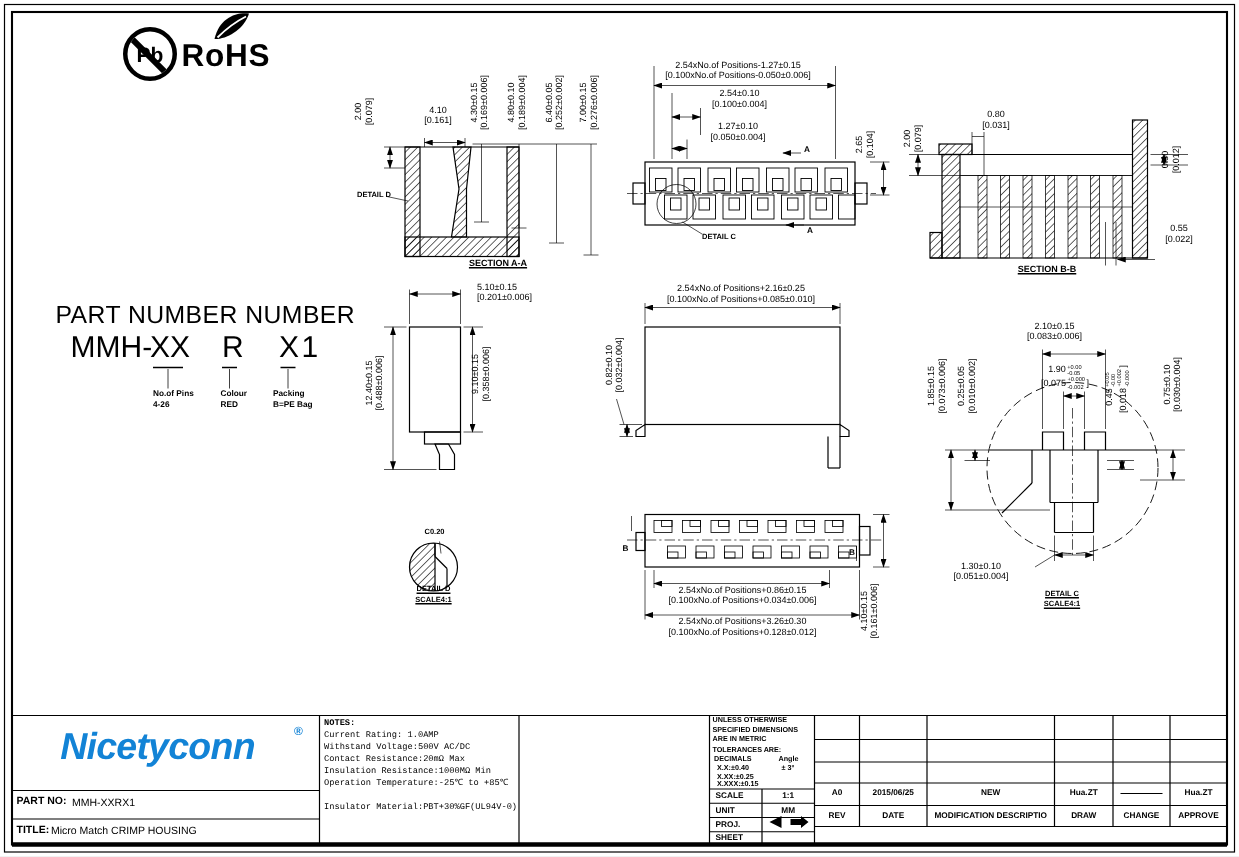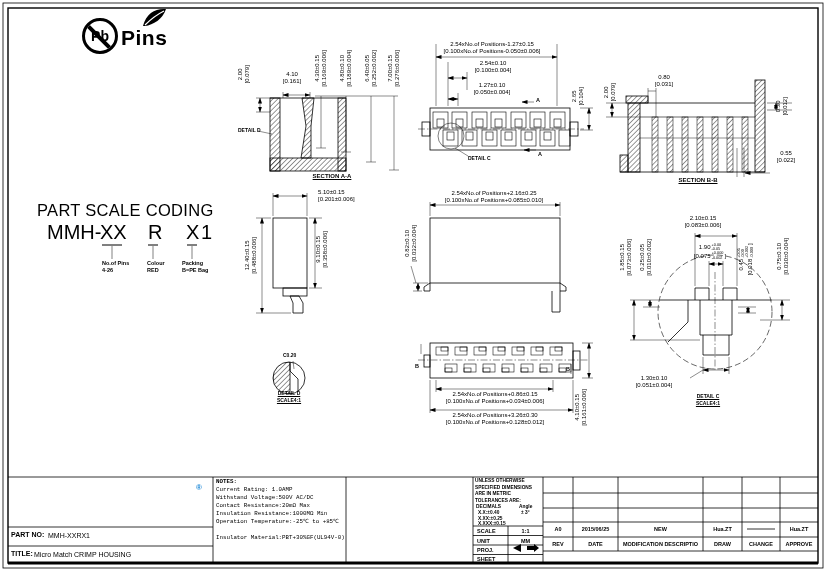--- a/index.html
+++ b/index.html
@@ -348,23 +348,23 @@
 </svg>
 
 <div class="pb-circle">
   <span class="pb">Pb</span>
   <div class="pb-slash"></div>
 </div>
 <svg class="t" style="left:140px;top:7px" width="28" height="21">
   <path d="M3,19 C6,6 16,1 26,2 C23,12 13,18 5,19 Z" fill="#000"></path>
   <path d="M5,18 C11,12 18,7 24,4" stroke="#fff" stroke-width="1.2" fill="none"></path>
 </svg>
-<span class="rohs">Pins</span>
-
-<span class="t" style="left:37px;top:201px;font-size:16.5px;letter-spacing:0.3px">PART SCALE CODING</span>
+<span class="rohs">RoHS</span>
+
+<span class="t" style="left:37px;top:201px;font-size:16.5px;letter-spacing:0.3px">PART NUMBER NUMBER</span>
 <span class="t" style="left:47px;top:221px;font-size:20px">MMH-</span>
 <span class="t" style="left:100px;top:221px;font-size:20px">XX</span>
 <span class="t" style="left:148px;top:221px;font-size:20px">R</span>
 <span class="t" style="left:186px;top:221px;font-size:20px">X</span>
 <span class="t" style="left:201px;top:221px;font-size:20px">1</span>
 <span class="t mk" style="left:102px;top:260px">No.of Pins</span>
 <span class="t mk" style="left:102px;top:267px">4-26</span>
 <span class="t mk" style="left:147px;top:260px">Colour</span>
 <span class="t mk" style="left:147px;top:267px">RED</span>
 <span class="t mk" style="left:182px;top:260px">Packing</span>
@@ -476,20 +476,21 @@
 
 <span class="t dim w170" style="left:410px;top:391px">2.54xNo.of Positions+0.86±0.15
 [0.100xNo.of Positions+0.034±0.006]</span>
 <span class="t dim w170" style="left:410px;top:412px">2.54xNo.of Positions+3.26±0.30
 [0.100xNo.of Positions+0.128±0.012]</span>
 <span class="t dim rot w56" style="left:553px;top:400px">4.10±0.15
 [0.161±0.006]</span>
 <span class="t mk" style="left:415px;top:363px">B</span>
 <span class="t mk" style="left:566px;top:366px">B</span>
 
+<span class="t company" style="left:14px;top:484px;width:182px;text-align:center;color:#1283d6">Nicetyconn</span>
 <span class="t" style="left:196px;top:483px;font-size:8px;font-weight:bold;color:#1283d6">®</span>
 <span class="t" style="left:11px;top:531px;font-size:7px;font-weight:bold">PART NO:</span>
 <span class="t" style="left:48px;top:531.5px;font-size:7px">MMH-XXRX1</span>
 <span class="t" style="left:11px;top:550px;font-size:7px;font-weight:bold">TITLE:</span>
 <span class="t" style="left:34px;top:550.5px;font-size:7px">Micro Match CRIMP HOUSING</span>
 
 <span class="t notes" style="left:216px;top:478px;font-weight:bold">NOTES:</span>
 <div class="t notes" style="left:216px;top:486px;width:128px">
   <span class="ln">Current Rating: 1.0AMP</span>
   <span class="ln">Withstand Voltage:500V AC/DC</span>

